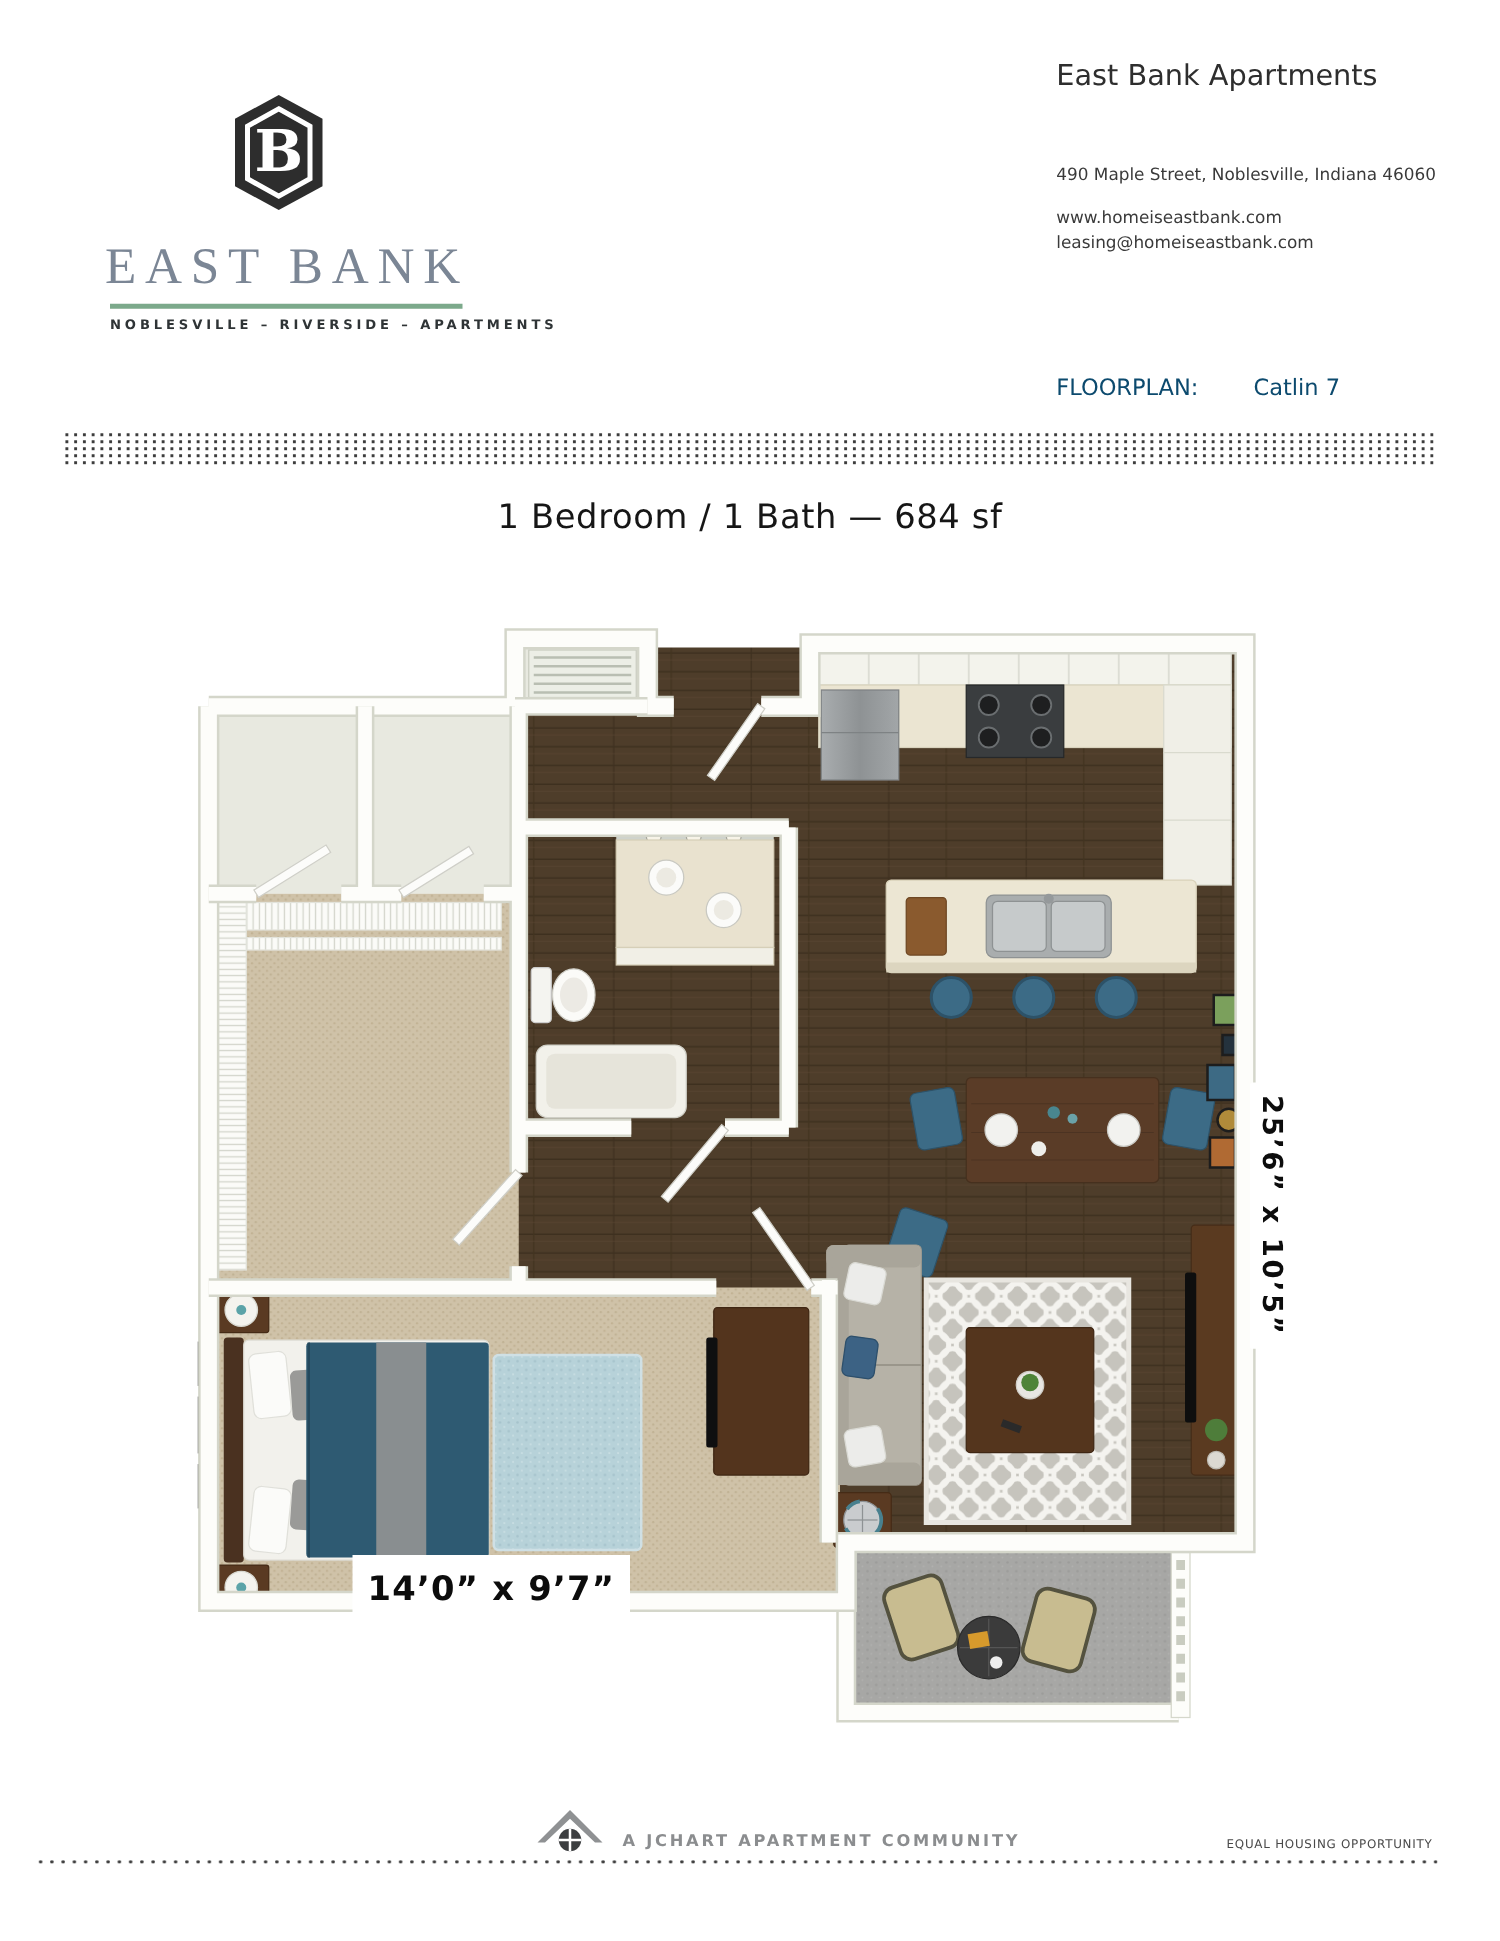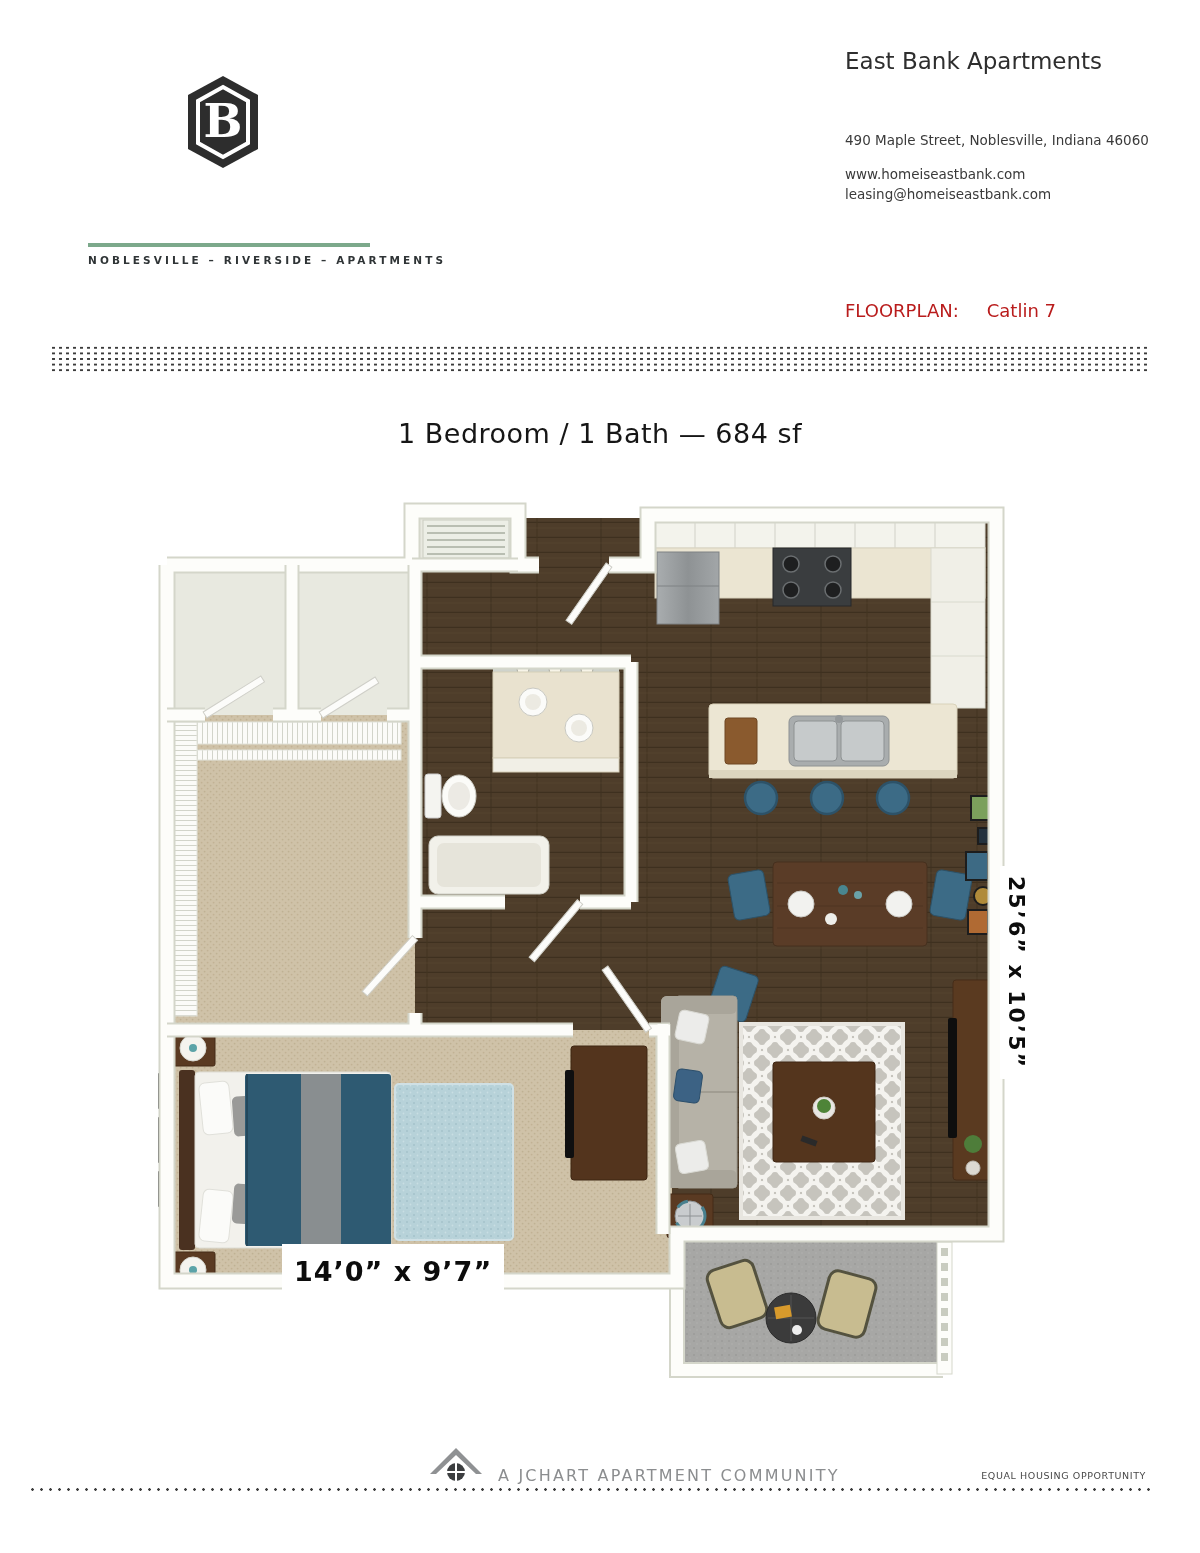--- a/index.html
+++ b/index.html
@@ -6,45 +6,46 @@
   .page{position:relative;width:1200px;height:1553px;background:#fff;overflow:hidden;
         font-family:"DejaVu Sans","Liberation Sans",sans-serif;color:#333;}
   .abs{position:absolute;}
   
   .brand-name{font-family:"Liberation Serif","DejaVu Serif",serif;font-size:41px;
               letter-spacing:7px;color:#7b8695;font-weight:400;white-space:nowrap;}
   .brand-rule{background:#7ca98b;height:4px;width:282px;}
   .brand-tagline{font-size:10.5px;letter-spacing:3.1px;color:#2f3436;font-weight:600;white-space:nowrap;}
   .contact-company{font-size:23px;color:#2e2e2e;}
   .contact-line{font-size:13.5px;color:#3a3a3a;margin-top:28px;}
-  .fp-line{font-size:18px;color:#b91c1c;display:flex;gap:28px;}
+  .fp-line{font-size:18px;color:#0c4a6e;display:flex;gap:44px;}
   .dots-band{background-image:radial-gradient(circle,#3b3b3b 1.1px,transparent 1.4px);
              background-size:7px 5.6px;}
   .dots-row{background-image:radial-gradient(circle,#3f3f3f 1.2px,transparent 1.5px);
             background-size:9px 7px;background-repeat:repeat-x;background-position:0 50%;}
-  .summary-title{width:100%;text-align:center;font-size:27px;color:#161616;letter-spacing:0.5px;margin-top:20px;}
+  .summary-title{width:100%;text-align:center;font-size:27px;color:#161616;letter-spacing:0.5px;}
   
   .dim-vert{writing-mode:vertical-rl;background:#fff;font-weight:700;font-size:22px;
             letter-spacing:2px;color:#0c0c0c;padding:10px 4px;border-radius:2px;}
   .dim-horiz{background:#fff;font-weight:800;font-size:27px;color:#0c0c0c;
              padding:12px 12px;letter-spacing:1px;white-space:nowrap;}
   
-  .community-text{font-size:16px;letter-spacing:2.2px;color:#8b8d8f;font-weight:400;white-space:nowrap;}
+  .community-text{font-size:13px;letter-spacing:2.2px;color:#8b8d8f;font-weight:700;white-space:nowrap;}
   .equal-text{font-size:9.5px;letter-spacing:0.6px;color:#494949;white-space:nowrap;}
 </style>
 </head>
 <body>
 
 <div class="page">
 
   <svg class="abs" style="left:186px;top:74px" width="74" height="96" viewBox="0 0 74 96">
     <polygon points="37,2 72,21 72,75 37,94 2,75 2,21" fill="#2d2d2d"></polygon>
     <polygon points="37,13 62,27 62,69 37,83 12,69 12,27" fill="none" stroke="#ffffff" stroke-width="4"></polygon>
     <text x="37" y="63" text-anchor="middle" font-family="DejaVu Serif,serif" font-size="46" font-weight="bold" fill="#ffffff">B</text>
   </svg>
+  <div class="abs brand-name" style="left:84px;top:188px">EAST BANK</div>
   <div class="abs brand-rule" style="left:88px;top:243px"></div>
   <div class="abs brand-tagline" style="left:88px;top:254px">NOBLESVILLE – RIVERSIDE – APARTMENTS</div>
 
   <div class="abs contact-company" style="left:845px;top:48px">East Bank Apartments</div>
   <div class="abs contact-line" style="left:845px;top:104px">490 Maple Street, Noblesville, Indiana 46060</div>
   <div class="abs contact-line" style="left:845px;top:138px">www.homeiseastbank.com</div>
   <div class="abs contact-line" style="left:845px;top:158px">leasing@homeiseastbank.com</div>
 
   <div class="abs fp-line" style="left:845px;top:300px">
     <span>FLOORPLAN:</span>

